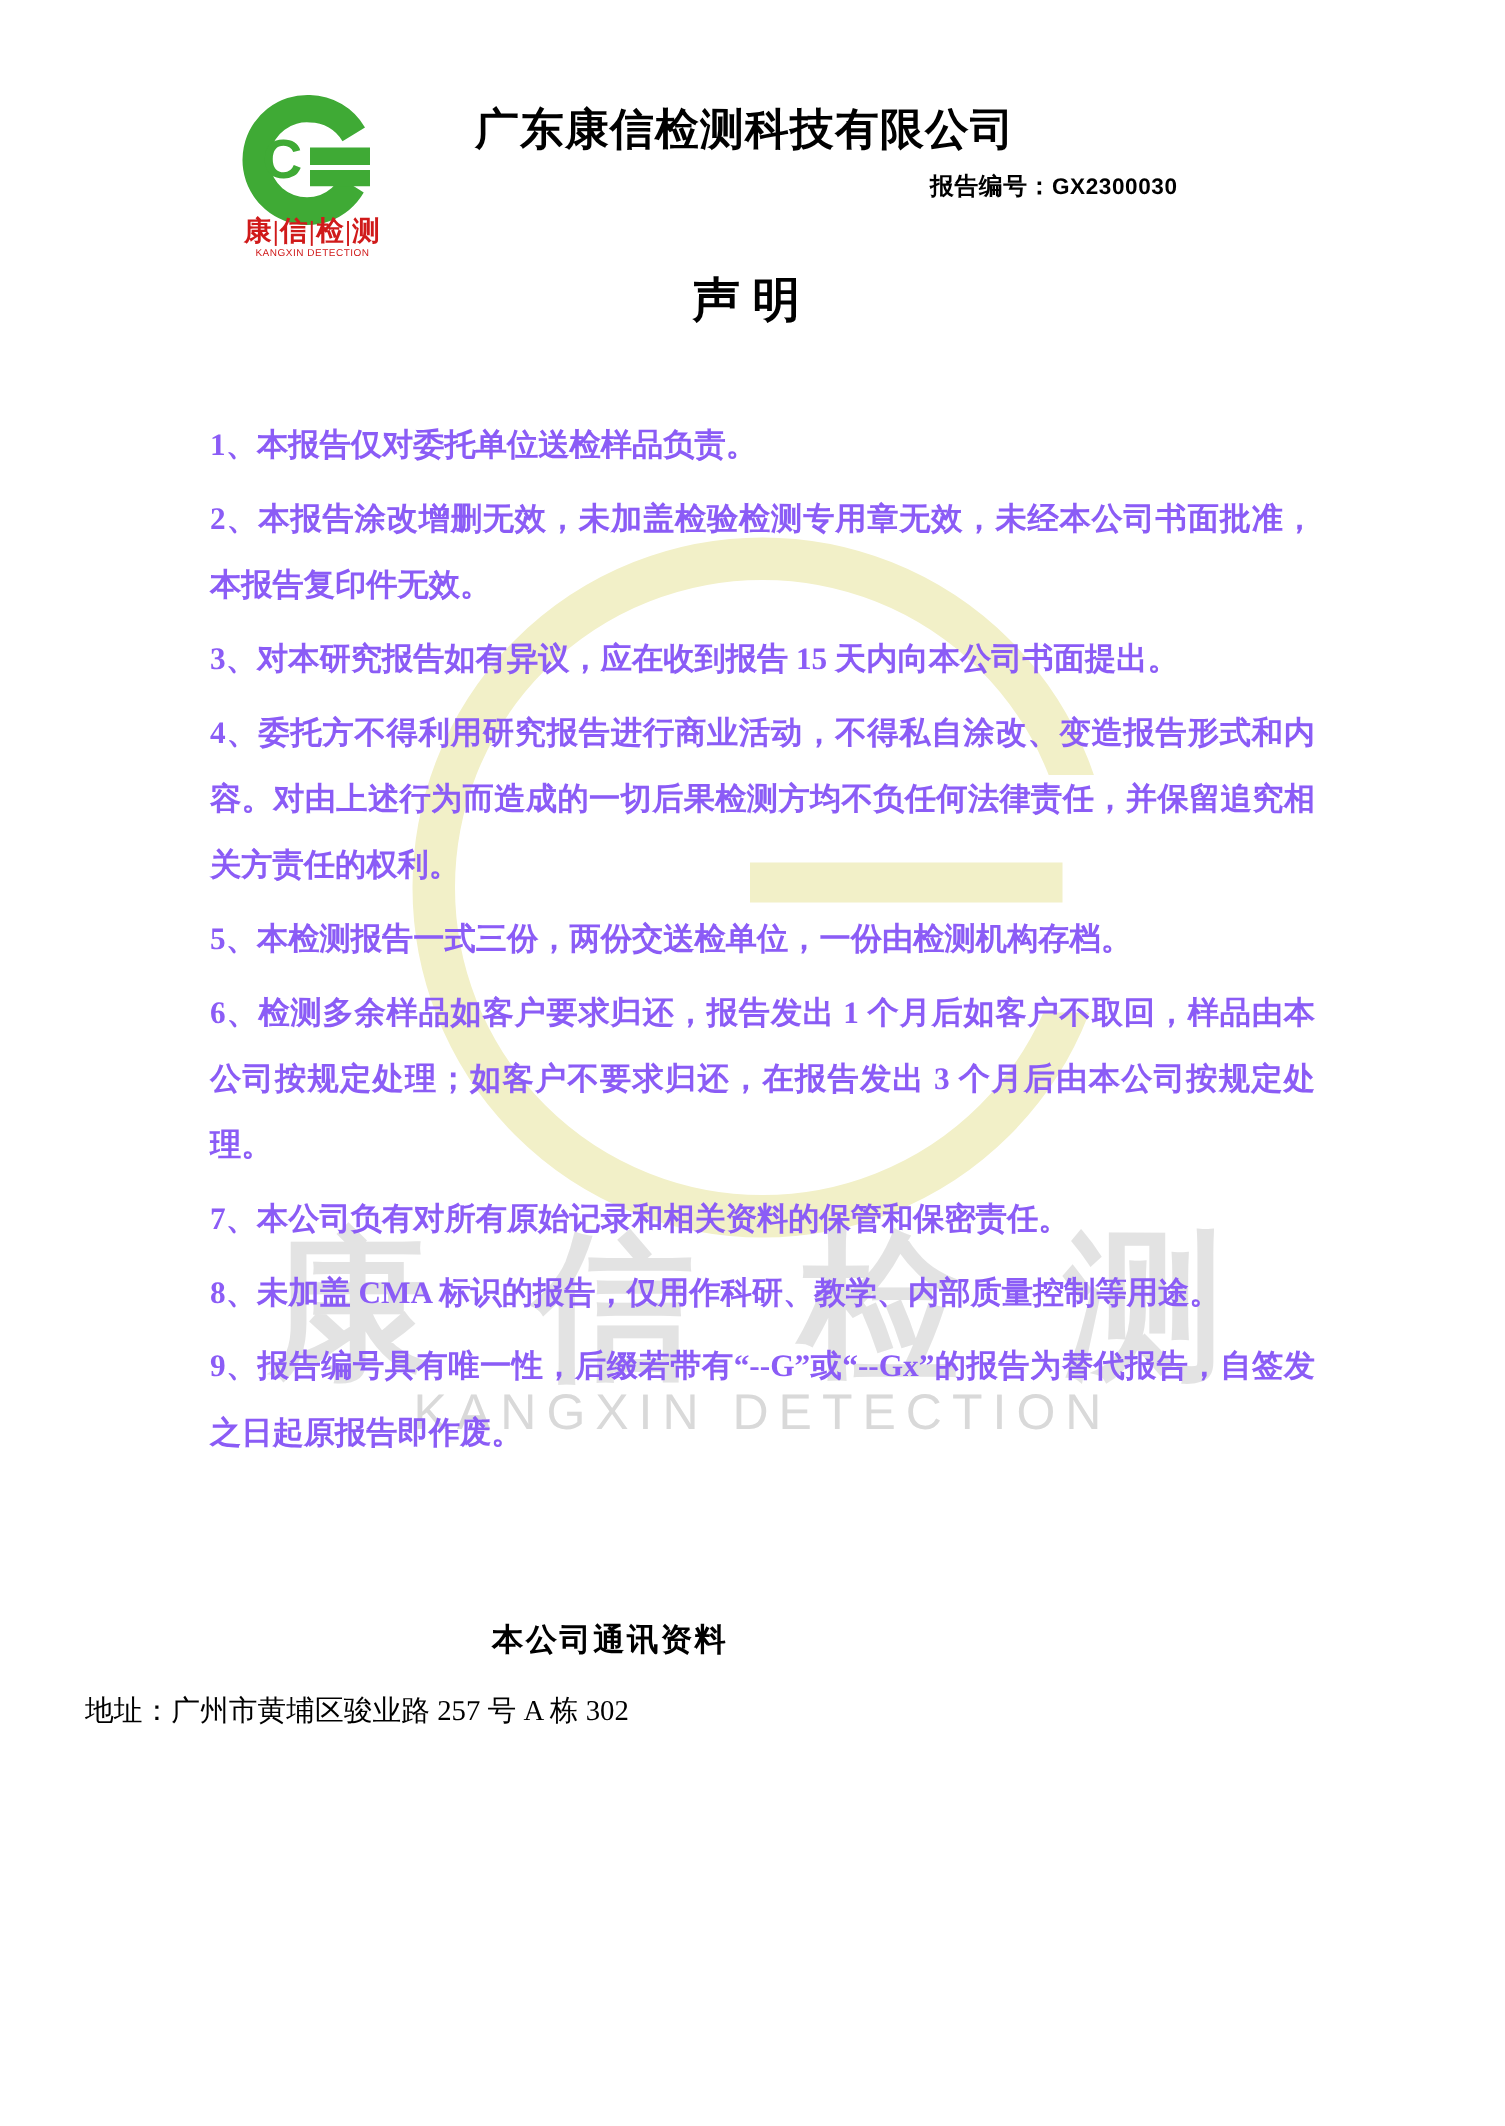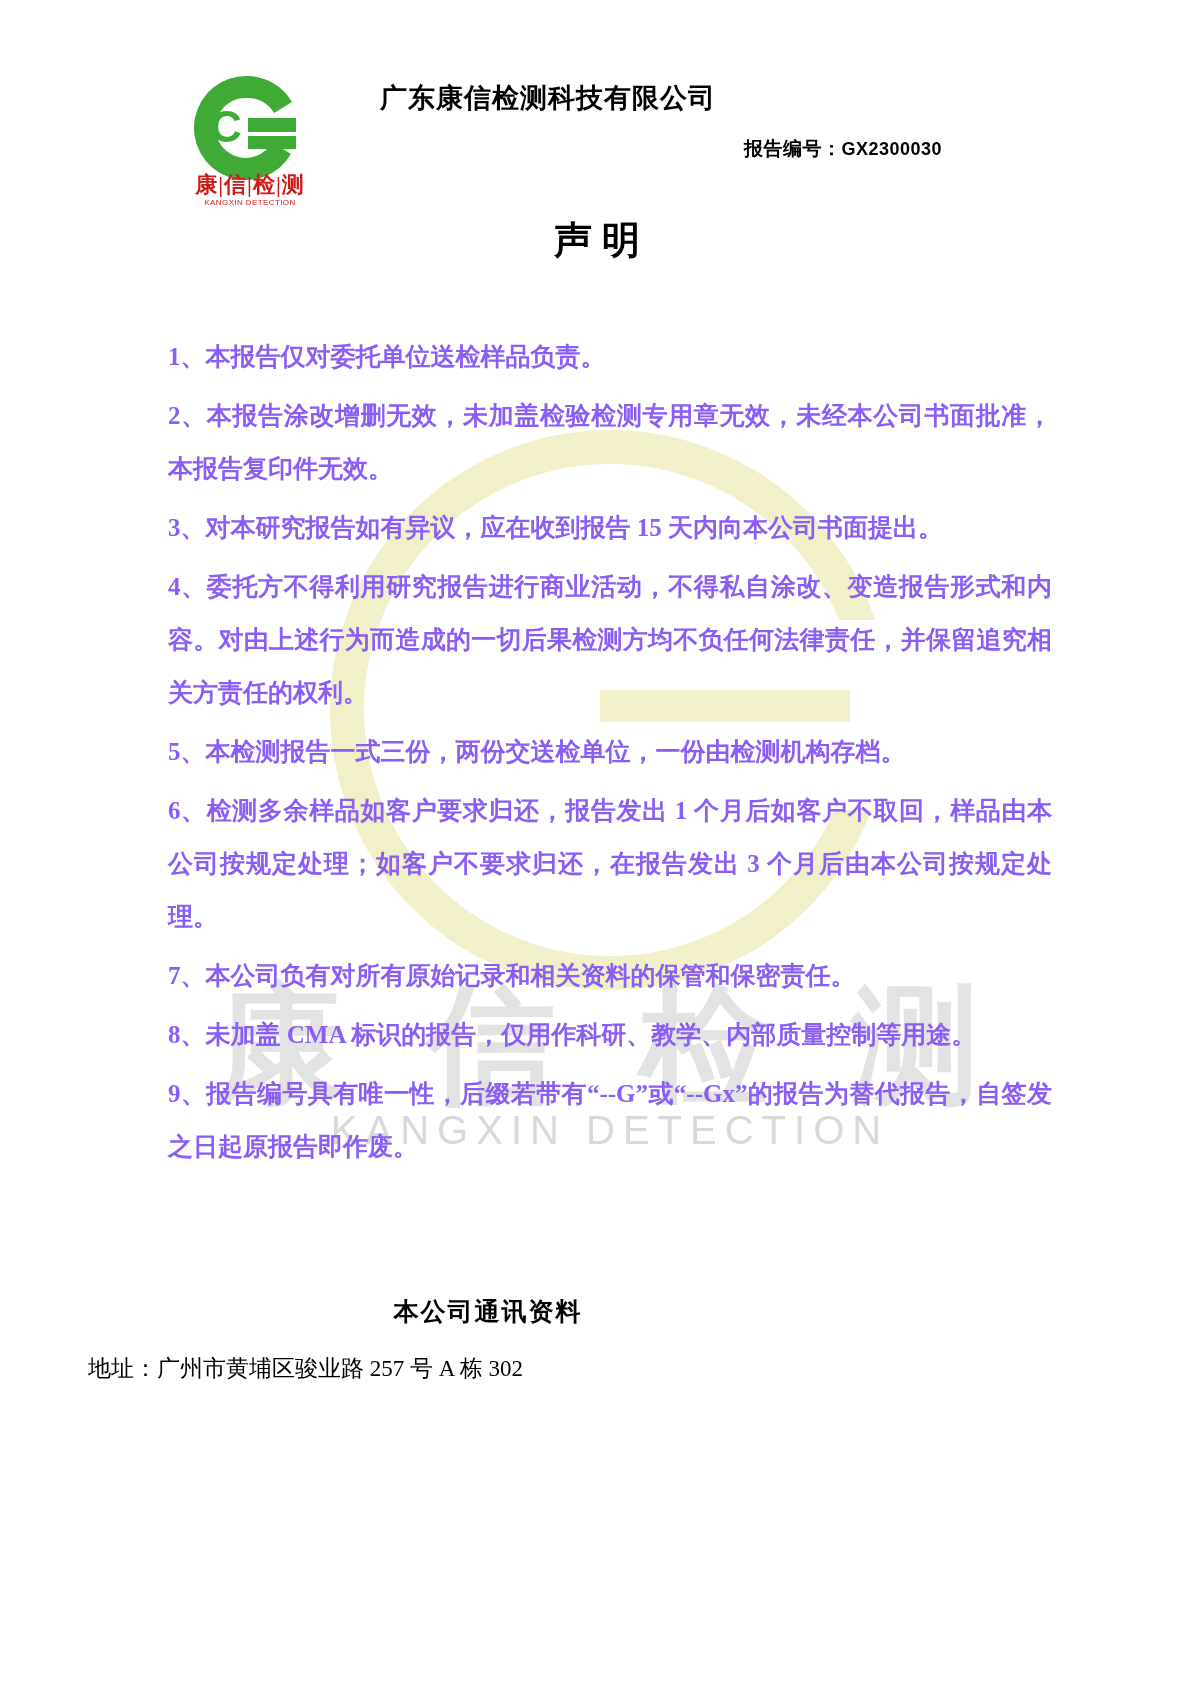--- a/index.html
+++ b/index.html
@@ -114,21 +114,21 @@
     font-size: 8px;
     letter-spacing: 0.4px;
     color: #d01a1a;
   }
   .company-name {
     position: absolute;
     left: 380px;
     top: 22px;
     font-family: "Liberation Serif", "DejaVu Serif", serif;
     font-weight: bold;
-    font-size: 27px;
+    font-size: 35px;
     letter-spacing: 1px;
     color: #000;
   }
   .report-no {
     position: absolute;
     left: 744px;
     top: 78px;
     font-family: "Liberation Serif", "DejaVu Serif", serif;
     font-weight: bold;
     font-size: 19px;
@@ -184,21 +184,21 @@
   .footer-title {
     width: 976px;
     text-align: center;
     font-family: "Liberation Serif", "DejaVu Serif", serif;
     font-weight: bold;
     font-size: 25px;
     letter-spacing: 2px;
   }
   .footer-lines {
     margin-top: 22px;
-    padding-left: 88px;
+    padding-left: 68px;
     font-family: "Liberation Serif", "DejaVu Serif", serif;
     font-size: 23px;
     line-height: 37px;
   }
   .footer-row {
     display: flex;
   }
   .footer-row .cell-left { width: 340px; }
   .footer-row .cell-right { }
 </style>

